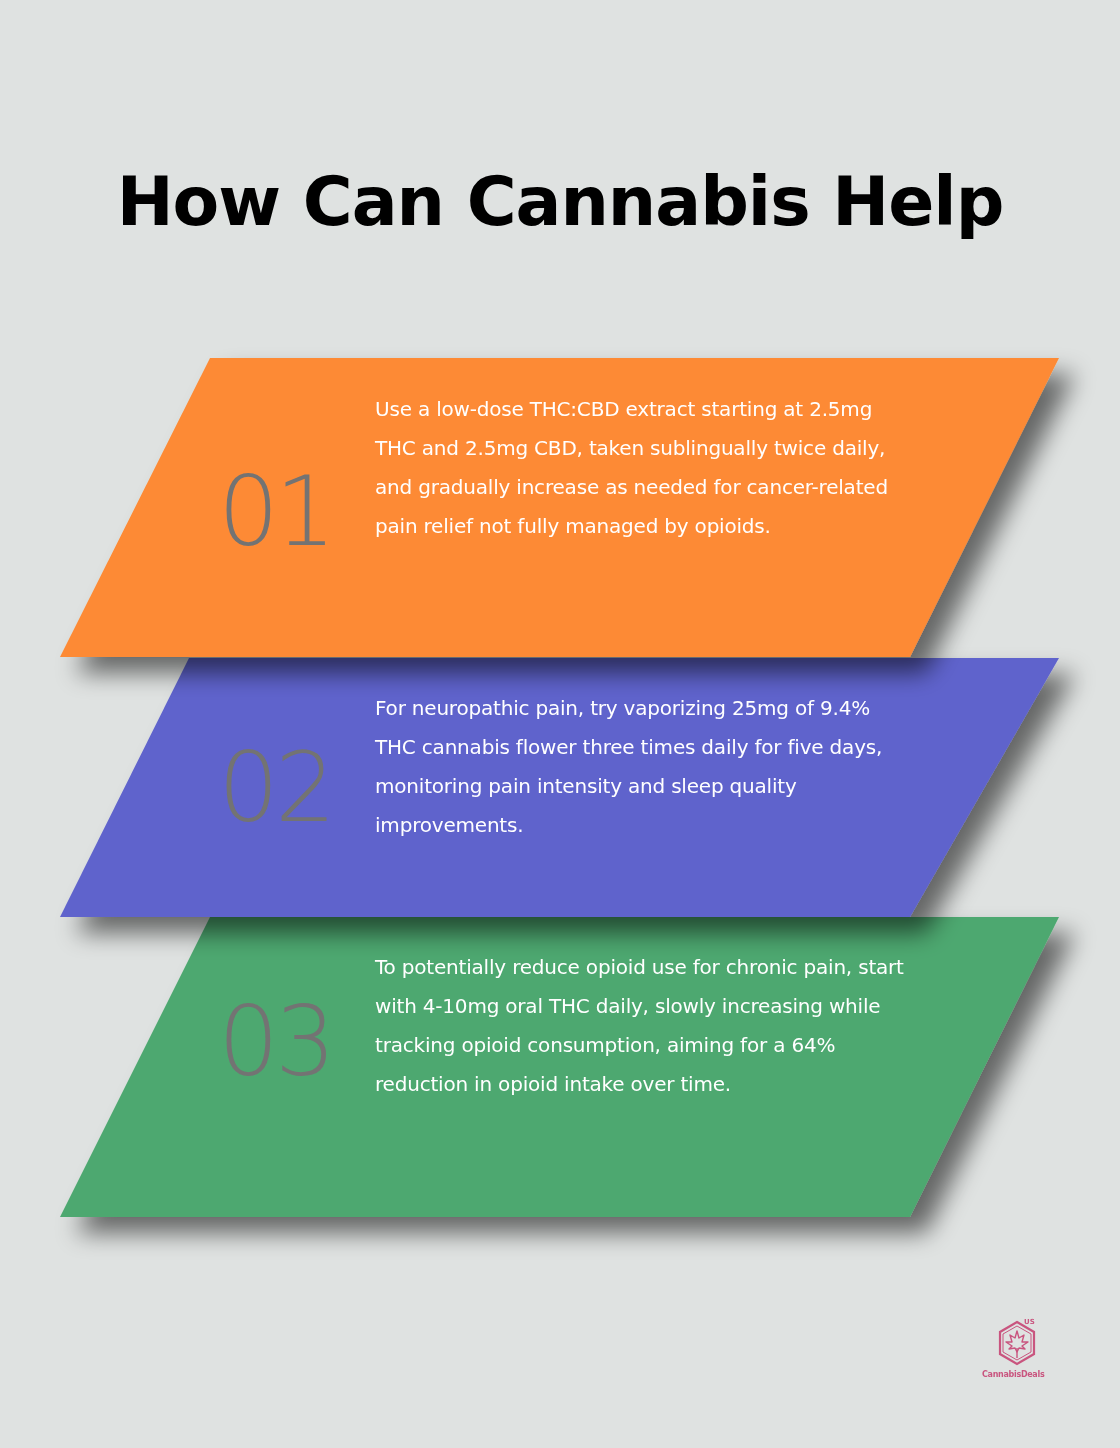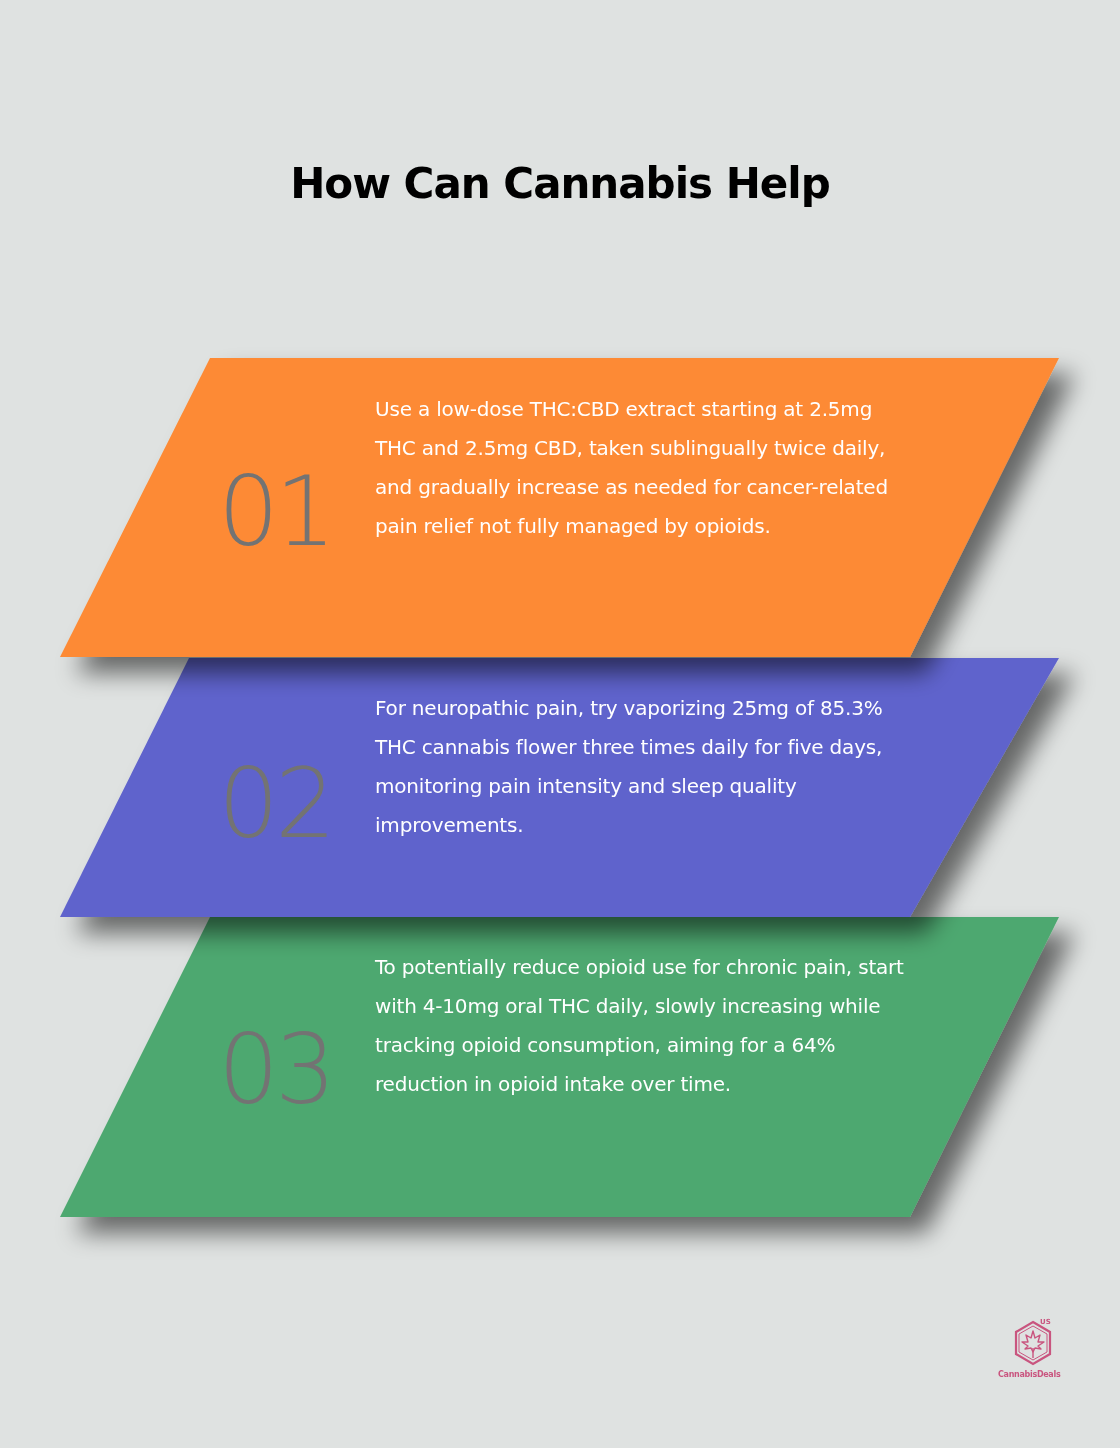--- a/index.html
+++ b/index.html
@@ -9,21 +9,21 @@
     position: relative;
     overflow: hidden;
     font-family: "Liberation Sans", "DejaVu Sans", sans-serif;
   }
   .title {
     position: absolute;
     left: 0; top: 112px; width: 1120px;
     text-align: center;
     font-family: "DejaVu Sans", sans-serif;
     font-weight: bold;
-    font-size: 42px;
+    font-size: 68px;
     line-height: 87px;
     color: #000;
     letter-spacing: -1px;
   }
   .title span { display: block; }
   .shapes {
     position: absolute; left: 0; top: 0;
     width: 1120px; height: 1448px;
   }
   .step {
@@ -49,21 +49,21 @@
     width: 530px;
     color: #fff;
     font-family: "DejaVu Sans", sans-serif;
     font-size: 20px;
     line-height: 39px;
     letter-spacing: -0.2px;
   }
   .logo {
     position: absolute;
     left: 982px; top: 1318px;
-    width: 70px; height: 66px; margin-left: 16px;
+    width: 70px; height: 66px;
   }
   .logo-us {
     position: absolute; left: 42px; top: 0px;
     font-size: 7px; color: #c9557f; font-weight: bold;
     font-family: "DejaVu Sans", sans-serif;
   }
   .logo-text {
     position: absolute; left: 0; top: 52px; width: 70px;
     text-align: left;
     font-size: 8px; color: #c9557f; font-weight: bold;
@@ -97,26 +97,26 @@
   <polygon points="189,658 1059,658 910,917 60,917" fill="#5f63cc" filter="url(#sh)"></polygon>
   <polygon points="210,358 1059,358 910,657 60,657" fill="#fd8a34" filter="url(#sh)"></polygon>
 </svg>
 
 <div class="step" style="top:0">
   <div class="num" style="top:464px">01</div>
   <div class="desc" style="top:390px">Use a low-dose THC:CBD extract starting at 2.5mg THC and 2.5mg CBD, taken sublingually twice daily, and gradually increase as needed for cancer-related pain relief not fully managed by opioids.</div>
 </div>
 
 <div class="step" style="top:0">
-  <div class="num" style="top:756px">02</div>
-  <div class="desc" style="top:689px">For neuropathic pain, try vaporizing 25mg of 85.3% THC cannabis flower three times daily for five days, monitoring pain intensity and sleep quality improvements.</div>
+  <div class="num" style="top:740px">02</div>
+  <div class="desc" style="top:689px">For neuropathic pain, try vaporizing 25mg of 9.4% THC cannabis flower three times daily for five days, monitoring pain intensity and sleep quality improvements.</div>
 </div>
 
 <div class="step" style="top:0">
-  <div class="num" style="top:1022px">03</div>
+  <div class="num" style="top:994px">03</div>
   <div class="desc" style="top:948px">To potentially reduce opioid use for chronic pain, start with 4-10mg oral THC daily, slowly increasing while tracking opioid consumption, aiming for a 64% reduction in opioid intake over time.</div>
 </div>
 
 <div class="logo">
   <svg width="70" height="54" viewBox="0 0 70 54" style="position:absolute;left:0;top:0">
     <polygon points="35,4 52,14 52,36 35,46 18,36 18,14" fill="none" stroke="#c9557f" stroke-width="2.2"></polygon>
     <polygon points="35,8 49,16 49,34 35,42 21,34 21,16" fill="none" stroke="#c9557f" stroke-width="1"></polygon>
     <path d="M35,13 L37,20 L42,17 L40,24 L46,24 L40,28 L43,31 L37,30 L35,34 L33,30 L27,31 L30,28 L24,24 L30,24 L28,17 L33,20 Z" fill="none" stroke="#c9557f" stroke-width="1.4" stroke-linejoin="round"></path>
     <line x1="35" y1="30" x2="35" y2="40" stroke="#c9557f" stroke-width="1.4"></line>
   </svg>

